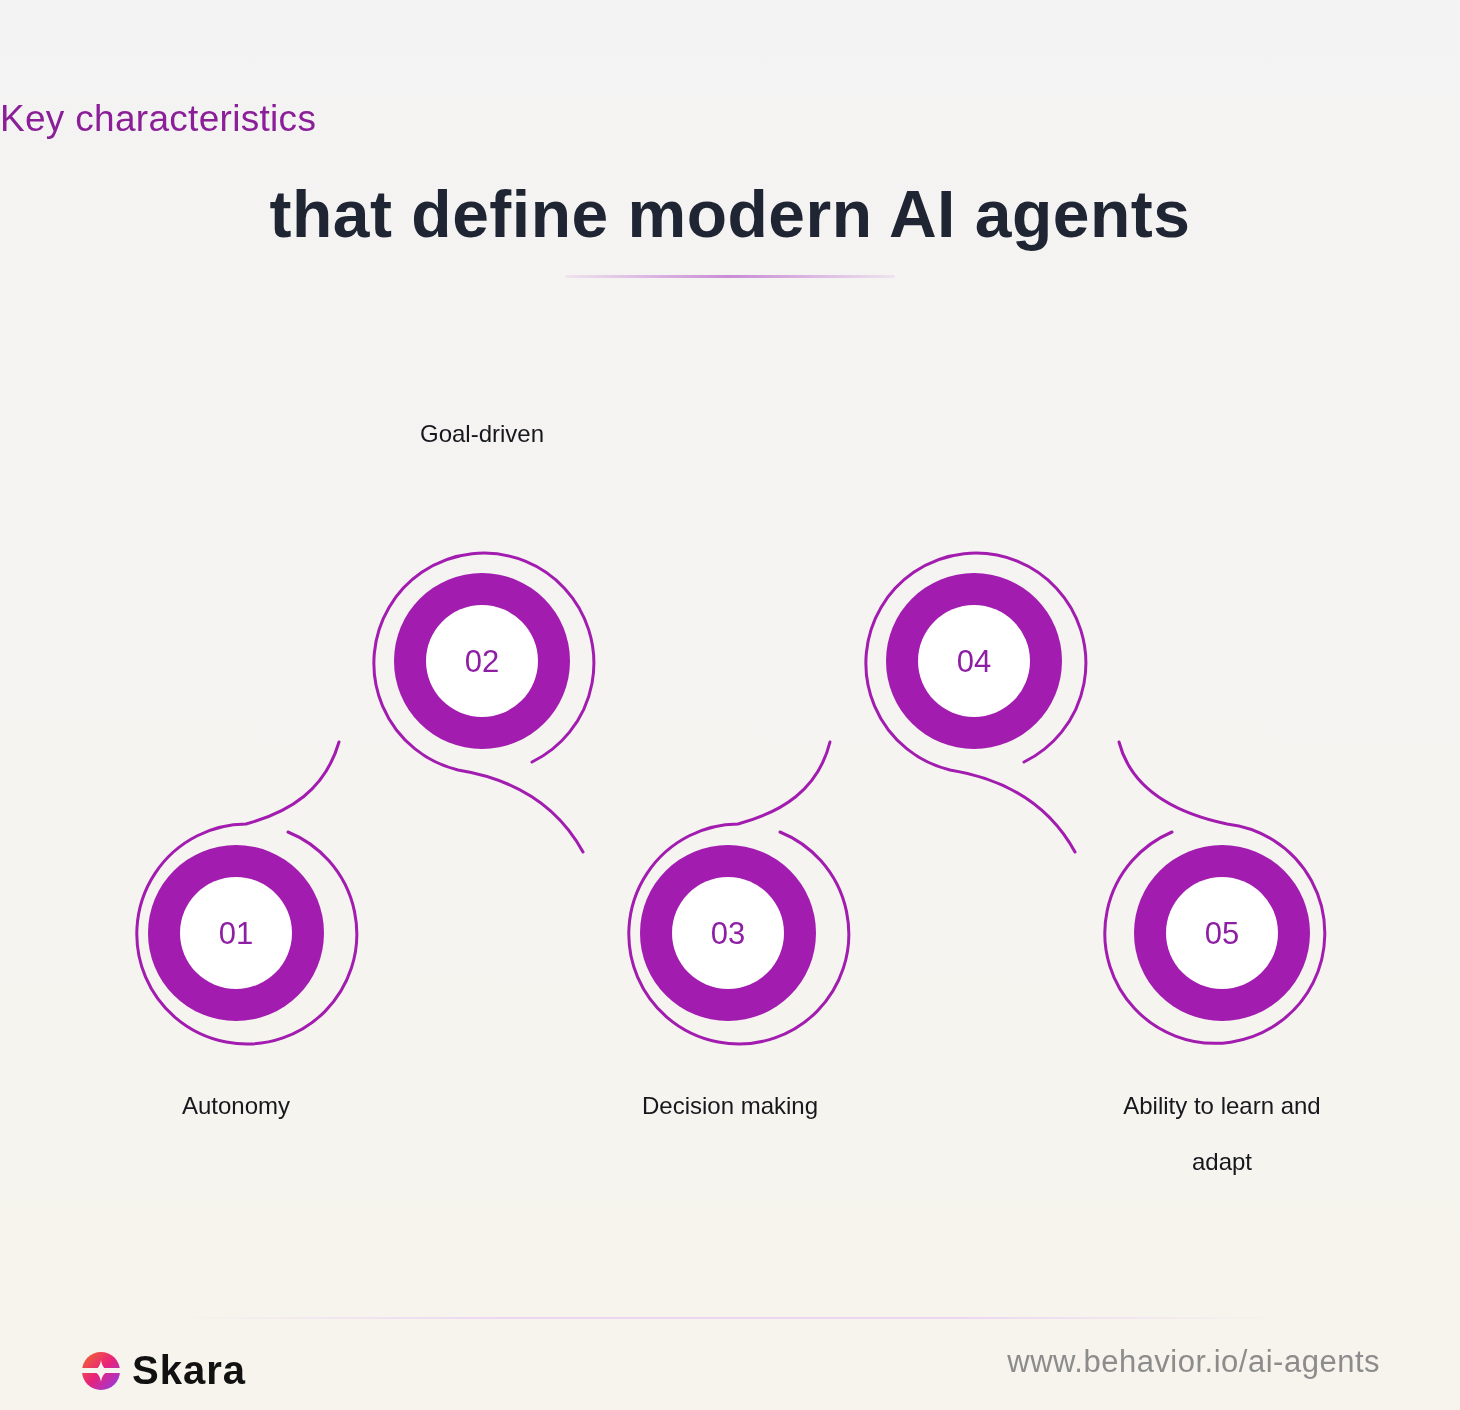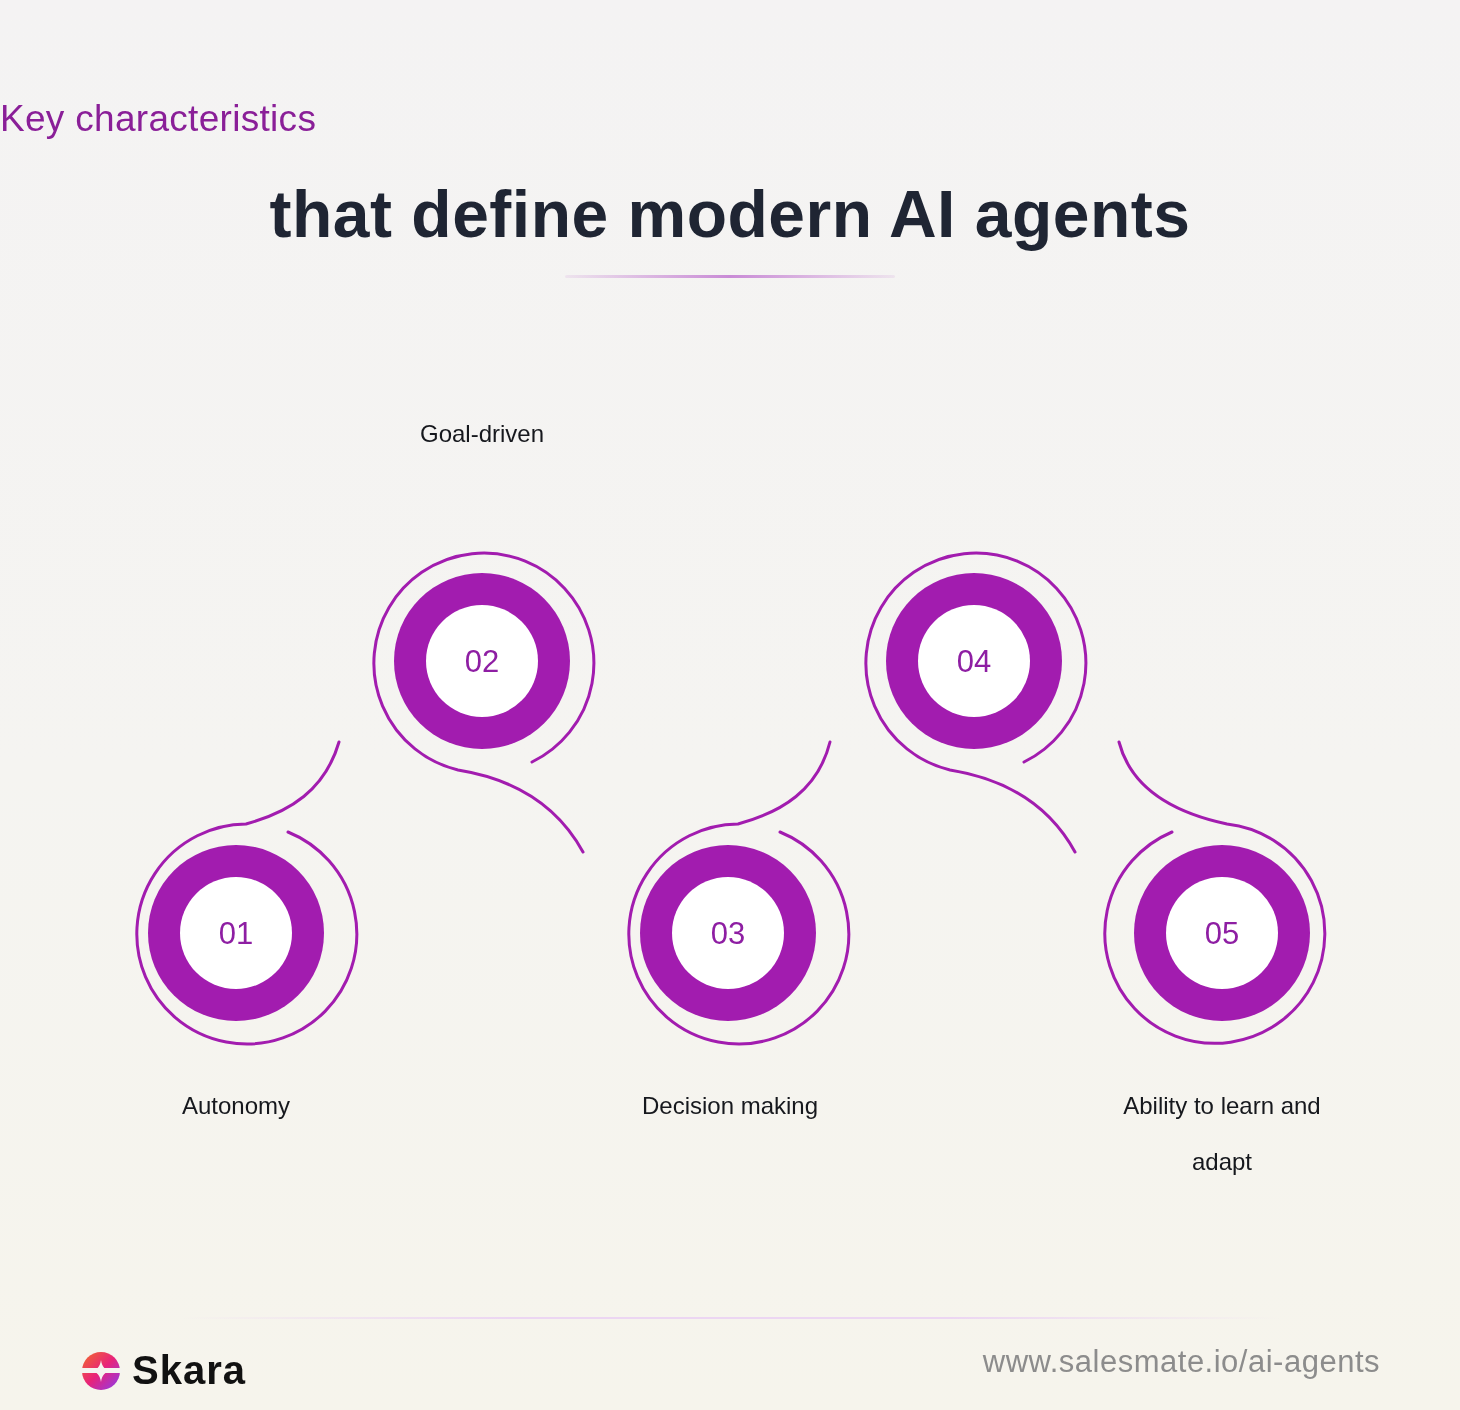--- a/index.html
+++ b/index.html
@@ -112,13 +112,13 @@
         <stop offset="1" stop-color="#8a3cf0"></stop>
       </linearGradient>
     </defs>
     <circle cx="21" cy="21" r="19" fill="url(#skg)"></circle>
     <rect x="0" y="18" width="42" height="5" fill="#f5f4ef"></rect>
     <path d="M21 10 C22 17 25 20 31 21 C25 22 22 25 21 32 C20 25 17 22 11 21 C17 20 20 17 21 10 Z" fill="#f5f4ef"></path>
   </svg>
   <span class="brand-name">Skara</span>
 </div>
 
-<div class="url">www.salesmate.io/ai-agents</div>
+<div class="url">www.behavior.io/ai-agents</div>
 
 </body></html>

